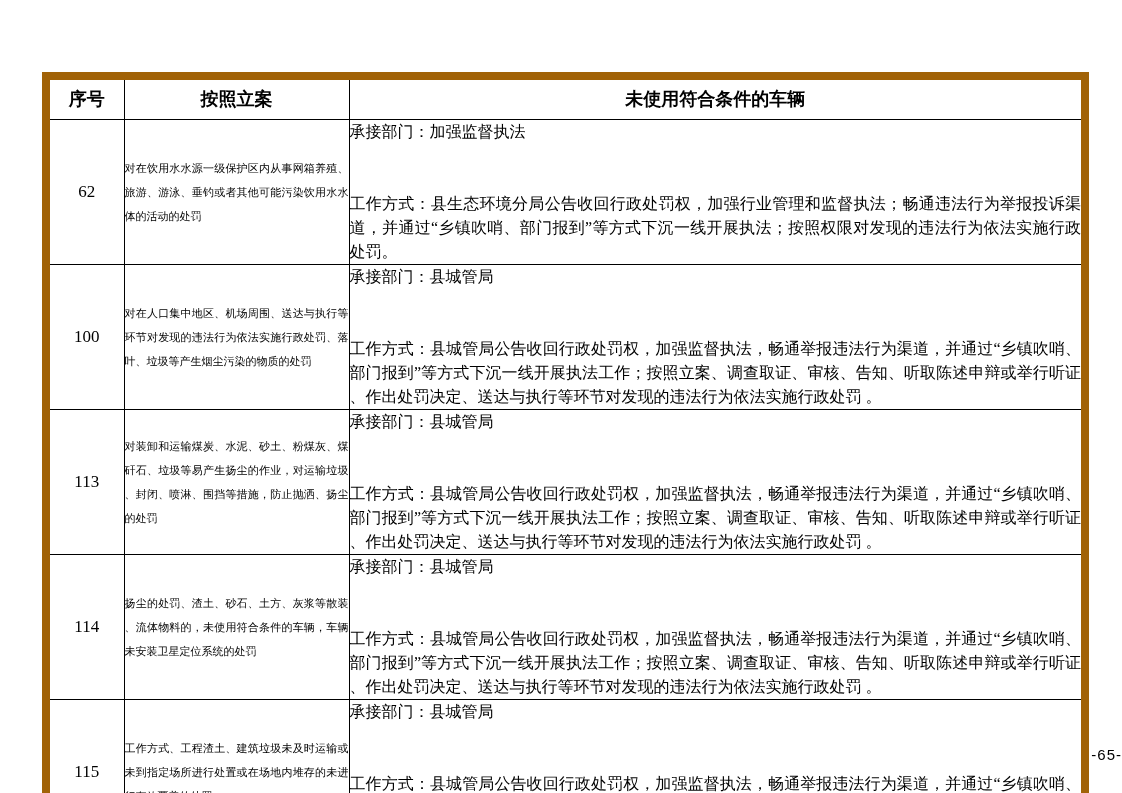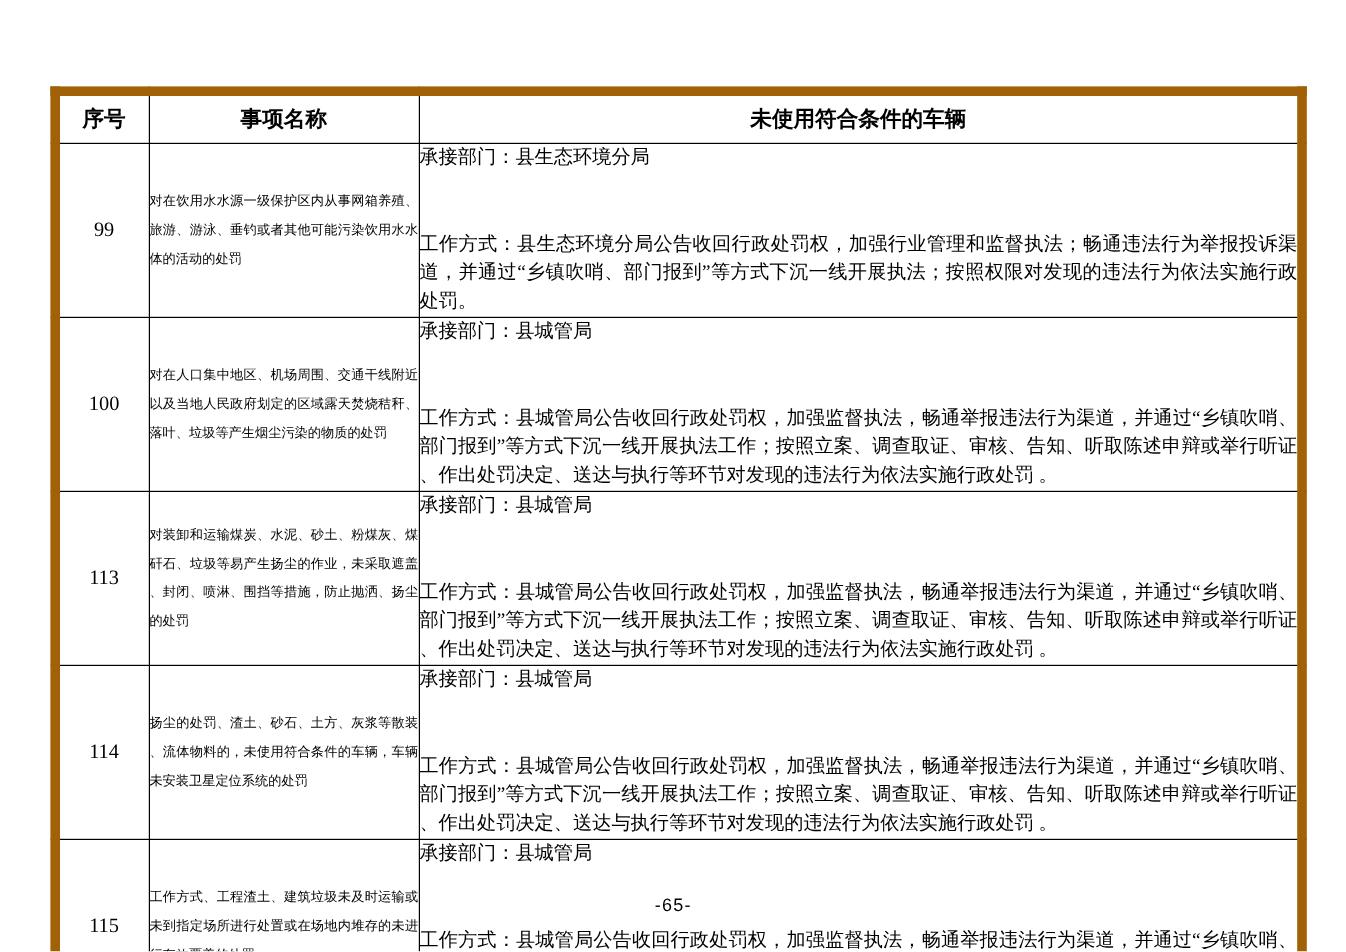--- a/index.html
+++ b/index.html
@@ -72,69 +72,69 @@
   .method-text {
     text-align: justify;
     line-break: anywhere;
     margin-top: 48px;
   }
   .page-number {
     position: absolute;
     left: 0;
     top: 746px;
     width: 100%;
-    text-align: center;
+    text-align: right;
     font-family: "Liberation Sans", "DejaVu Sans", sans-serif;
     font-size: 15px;
     letter-spacing: 1px;
   }
 </style>
 </head>
 <body>
 
 <div class="page">
 
   <table class="delegation-table">
     <colgroup>
       <col class="col-no">
       <col class="col-item">
       <col class="col-work">
     </colgroup>
     <thead>
       <tr class="header-row">
         <th class="header-cell">序号</th>
-        <th class="header-cell">事项名称</th>
+        <th class="header-cell">按照立案</th>
         <th class="header-cell">未使用符合条件的车辆</th>
       </tr>
     </thead>
     <tbody>
       <tr class="row-0">
-        <td class="cell-no">99</td>
+        <td class="cell-no">62</td>
         <td class="cell-item">
             <div class="item-text">对在饮用水水源一级保护区内从事网箱养殖、旅游、游泳、垂钓或者其他可能污染饮用水水体的活动的处罚</div>
           </td>
         <td class="cell-work">
-          <div class="dept-line">承接部门：县生态环境分局</div>
+          <div class="dept-line">承接部门：加强监督执法</div>
           <div class="method-text">工作方式：县生态环境分局公告收回行政处罚权，加强行业管理和监督执法；畅通违法行为举报投诉渠道，并通过“乡镇吹哨、部门报到”等方式下沉一线开展执法；按照权限对发现的违法行为依法实施行政处罚。</div>
         </td>
       </tr>
       <tr class="row-1">
         <td class="cell-no">100</td>
         <td class="cell-item">
-            <div class="item-text">对在人口集中地区、机场周围、交通干线附近以及当地人民政府划定的区域露天焚烧秸秆、落叶、垃圾等产生烟尘污染的物质的处罚</div>
+            <div class="item-text">对在人口集中地区、机场周围、送达与执行等环节对发现的违法行为依法实施行政处罚、落叶、垃圾等产生烟尘污染的物质的处罚</div>
           </td>
         <td class="cell-work">
           <div class="dept-line">承接部门：县城管局</div>
           <div class="method-text">工作方式：县城管局公告收回行政处罚权，加强监督执法，畅通举报违法行为渠道，并通过“乡镇吹哨、部门报到”等方式下沉一线开展执法工作；按照立案、调查取证、审核、告知、听取陈述申辩或举行听证、作出处罚决定、送达与执行等环节对发现的违法行为依法实施行政处罚 。</div>
         </td>
       </tr>
       <tr class="row-2">
         <td class="cell-no">113</td>
         <td class="cell-item">
-            <div class="item-text">对装卸和运输煤炭、水泥、砂土、粉煤灰、煤矸石、垃圾等易产生扬尘的作业，未采取遮盖、封闭、喷淋、围挡等措施，防止抛洒、扬尘的处罚</div>
+            <div class="item-text">对装卸和运输煤炭、水泥、砂土、粉煤灰、煤矸石、垃圾等易产生扬尘的作业，对运输垃圾、封闭、喷淋、围挡等措施，防止抛洒、扬尘的处罚</div>
           </td>
         <td class="cell-work">
           <div class="dept-line">承接部门：县城管局</div>
           <div class="method-text">工作方式：县城管局公告收回行政处罚权，加强监督执法，畅通举报违法行为渠道，并通过“乡镇吹哨、部门报到”等方式下沉一线开展执法工作；按照立案、调查取证、审核、告知、听取陈述申辩或举行听证、作出处罚决定、送达与执行等环节对发现的违法行为依法实施行政处罚 。</div>
         </td>
       </tr>
       <tr class="row-3">
         <td class="cell-no">114</td>
         <td class="cell-item">
             <div class="item-text">扬尘的处罚、渣土、砂石、土方、灰浆等散装、流体物料的，未使用符合条件的车辆，车辆未安装卫星定位系统的处罚</div>

